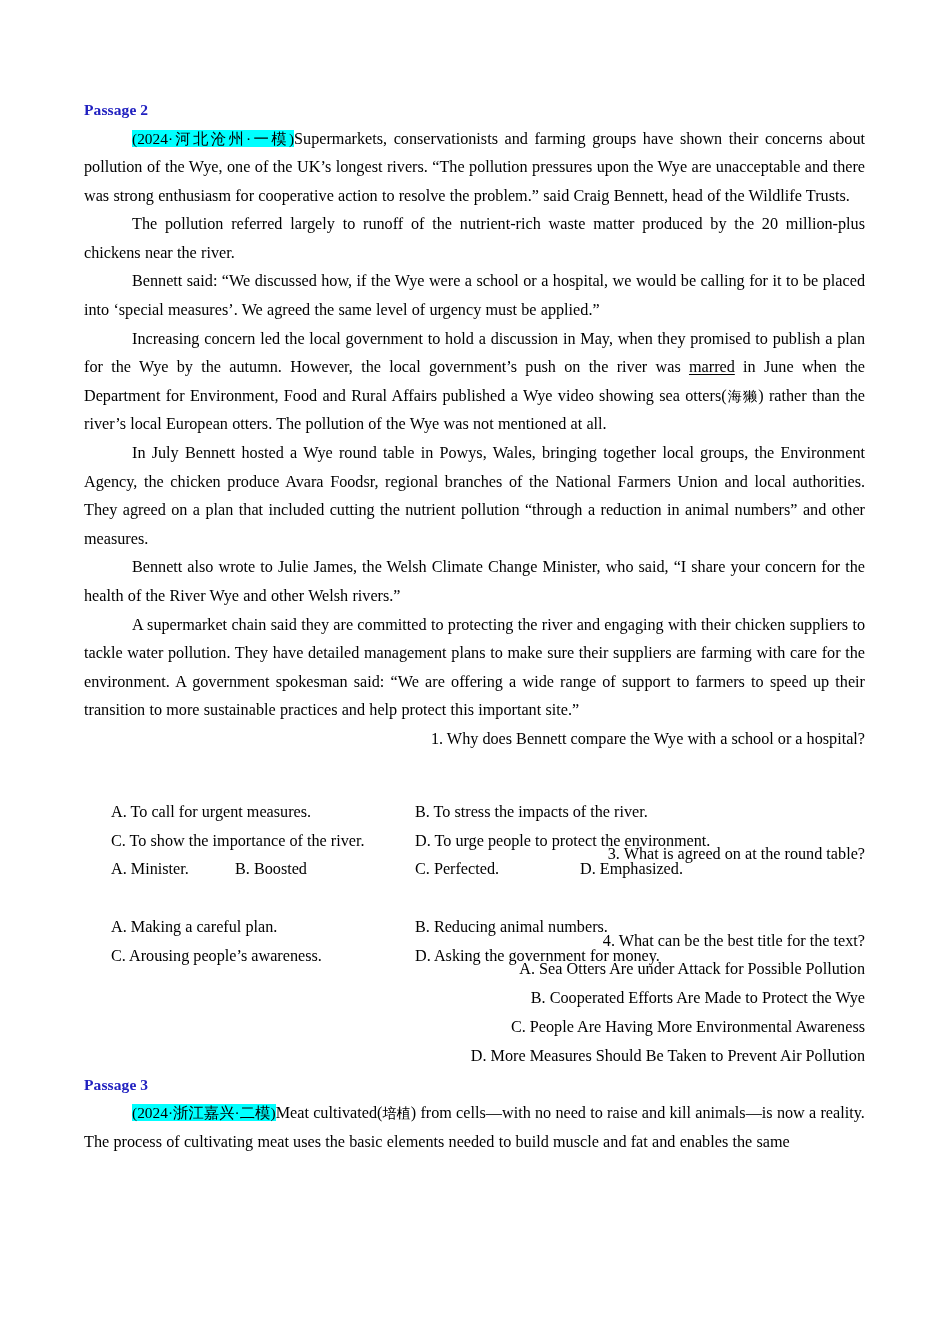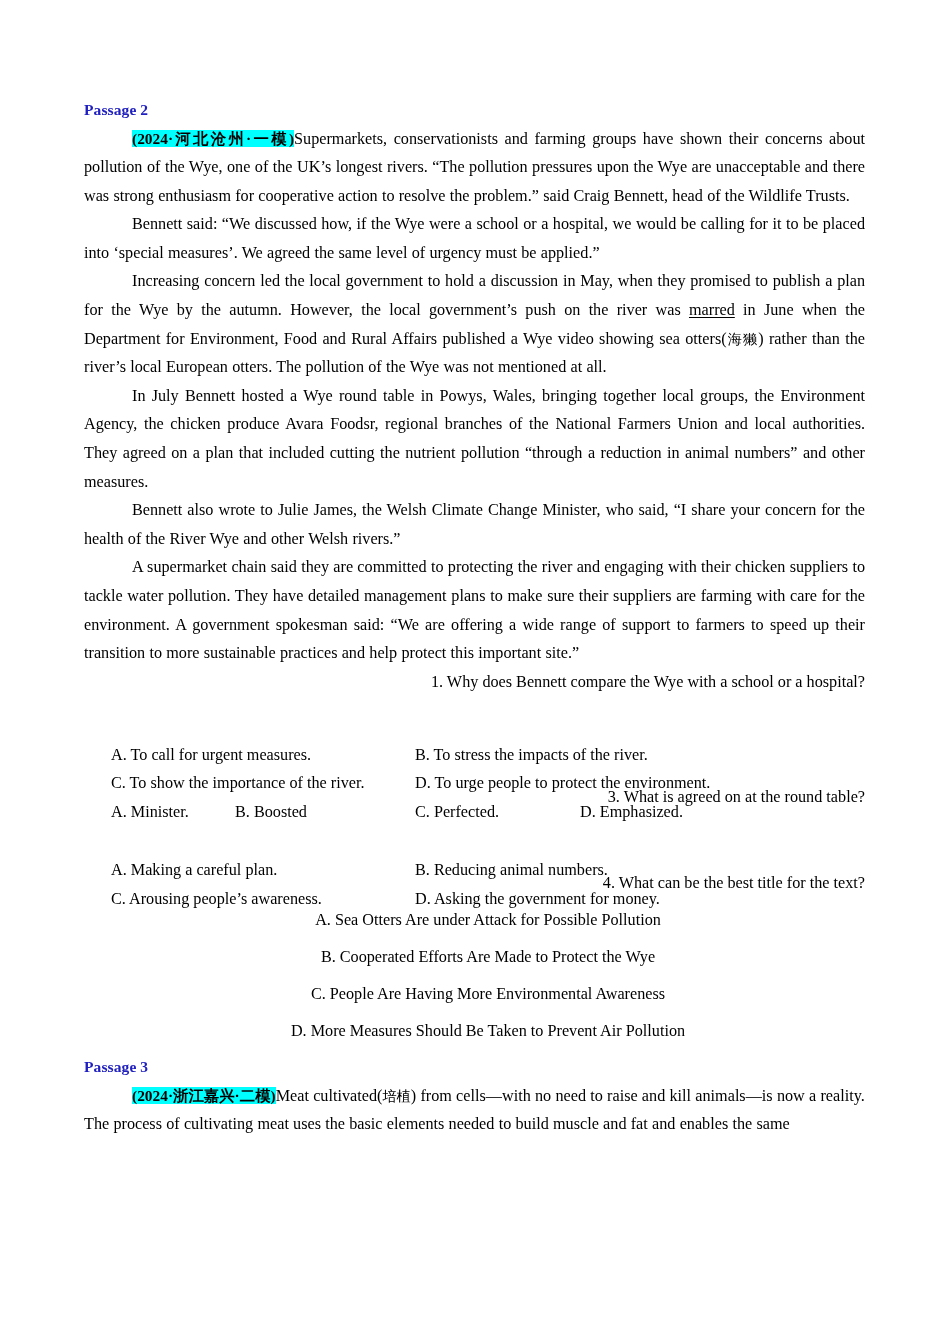--- a/index.html
+++ b/index.html
@@ -41,21 +41,21 @@
     text-align: justify;
     text-justify: inter-word;
     text-indent: 48px;
     word-spacing: 0.2px;
   }
   .para.last-left {
     text-align: left;
   }
   .src-tag {
     background: #00ffff;
-    font-weight: bold;
+    font-weight: normal;
     font-size: 15.4px;
   }
   .cn {
     font-family: "DejaVu Sans", "Liberation Sans", sans-serif;
     font-size: 14.2px;
   }
   u.underlined {
     text-decoration: underline;
     text-underline-offset: 2px;
   }
@@ -87,39 +87,40 @@
   
   .col-a { left: 27px; }
   .col-b { left: 331px; }
   
   .q4col .c1 { left: 27px; }
   .q4col .c2 { left: 151px; }
   .q4col .c3 { left: 331px; }
   .q4col .c4 { left: 496px; }
   
   .opt-stack {
-    margin: 8px;
+    margin: 0;
     font-size: 16.2px;
     line-height: 28.8px;
     padding-left: 27px;
     text-indent: 0;
-    text-align: center;
+    text-align: right;
     white-space: nowrap;
   }
 </style>
 </head>
 <body>
 
 <div class="page">
   <div class="doc">
 
     <h2 class="passage-heading">Passage 2</h2>
 
     <p class="para"><span class="src-tag">(2024·河北沧州·一模)</span><span>Supermarkets, conservationists and farming groups have shown their concerns about pollution of the Wye, one of the UK’s longest rivers. “The pollution pressures upon the Wye are unacceptable and there was strong enthusiasm for cooperative action to resolve the problem.” said Craig Bennett, head of the Wildlife Trusts.</span></p>
 
+    <p class="para">The pollution referred largely to runoff of the nutrient-rich waste matter produced by the 20 million-plus chickens near the river.</p>
 
     <p class="para">Bennett said: “We discussed how, if the Wye were a school or a hospital, we would be calling for it to be placed into ‘special measures’. We agreed the same level of urgency must be applied.”</p>
 
     <p class="para"><span>Increasing concern led the local government to hold a discussion in May, when they promised to publish a plan for the Wye by the autumn. However, the local government’s push on the river was </span><u class="underlined">marred</u><span> in June when the Department for Environment, Food and Rural Affairs published a Wye video showing sea otters(</span><span class="cn">海獭</span><span>) rather than the river’s local European otters. The pollution of the Wye was not mentioned at all.</span></p>
 
     <p class="para">In July Bennett hosted a Wye round table in Powys, Wales, bringing together local groups, the Environment Agency, the chicken produce Avara Foodsr, regional branches of the National Farmers Union and local authorities. They agreed on a plan that included cutting the nutrient pollution “through a reduction in animal numbers” and other measures.</p>
 
     <p class="para">Bennett also wrote to Julie James, the Welsh Climate Change Minister, who said, “I share your concern for the health of the River Wye and other Welsh rivers.”</p>
 
     <p class="para">A supermarket chain said they are committed to protecting the river and engaging with their chicken suppliers to tackle water pollution. They have detailed management plans to make sure their suppliers are farming with care for the environment. A government spokesman said: “We are offering a wide range of support to farmers to speed up their transition to more sustainable practices and help protect this important site.”</p>

